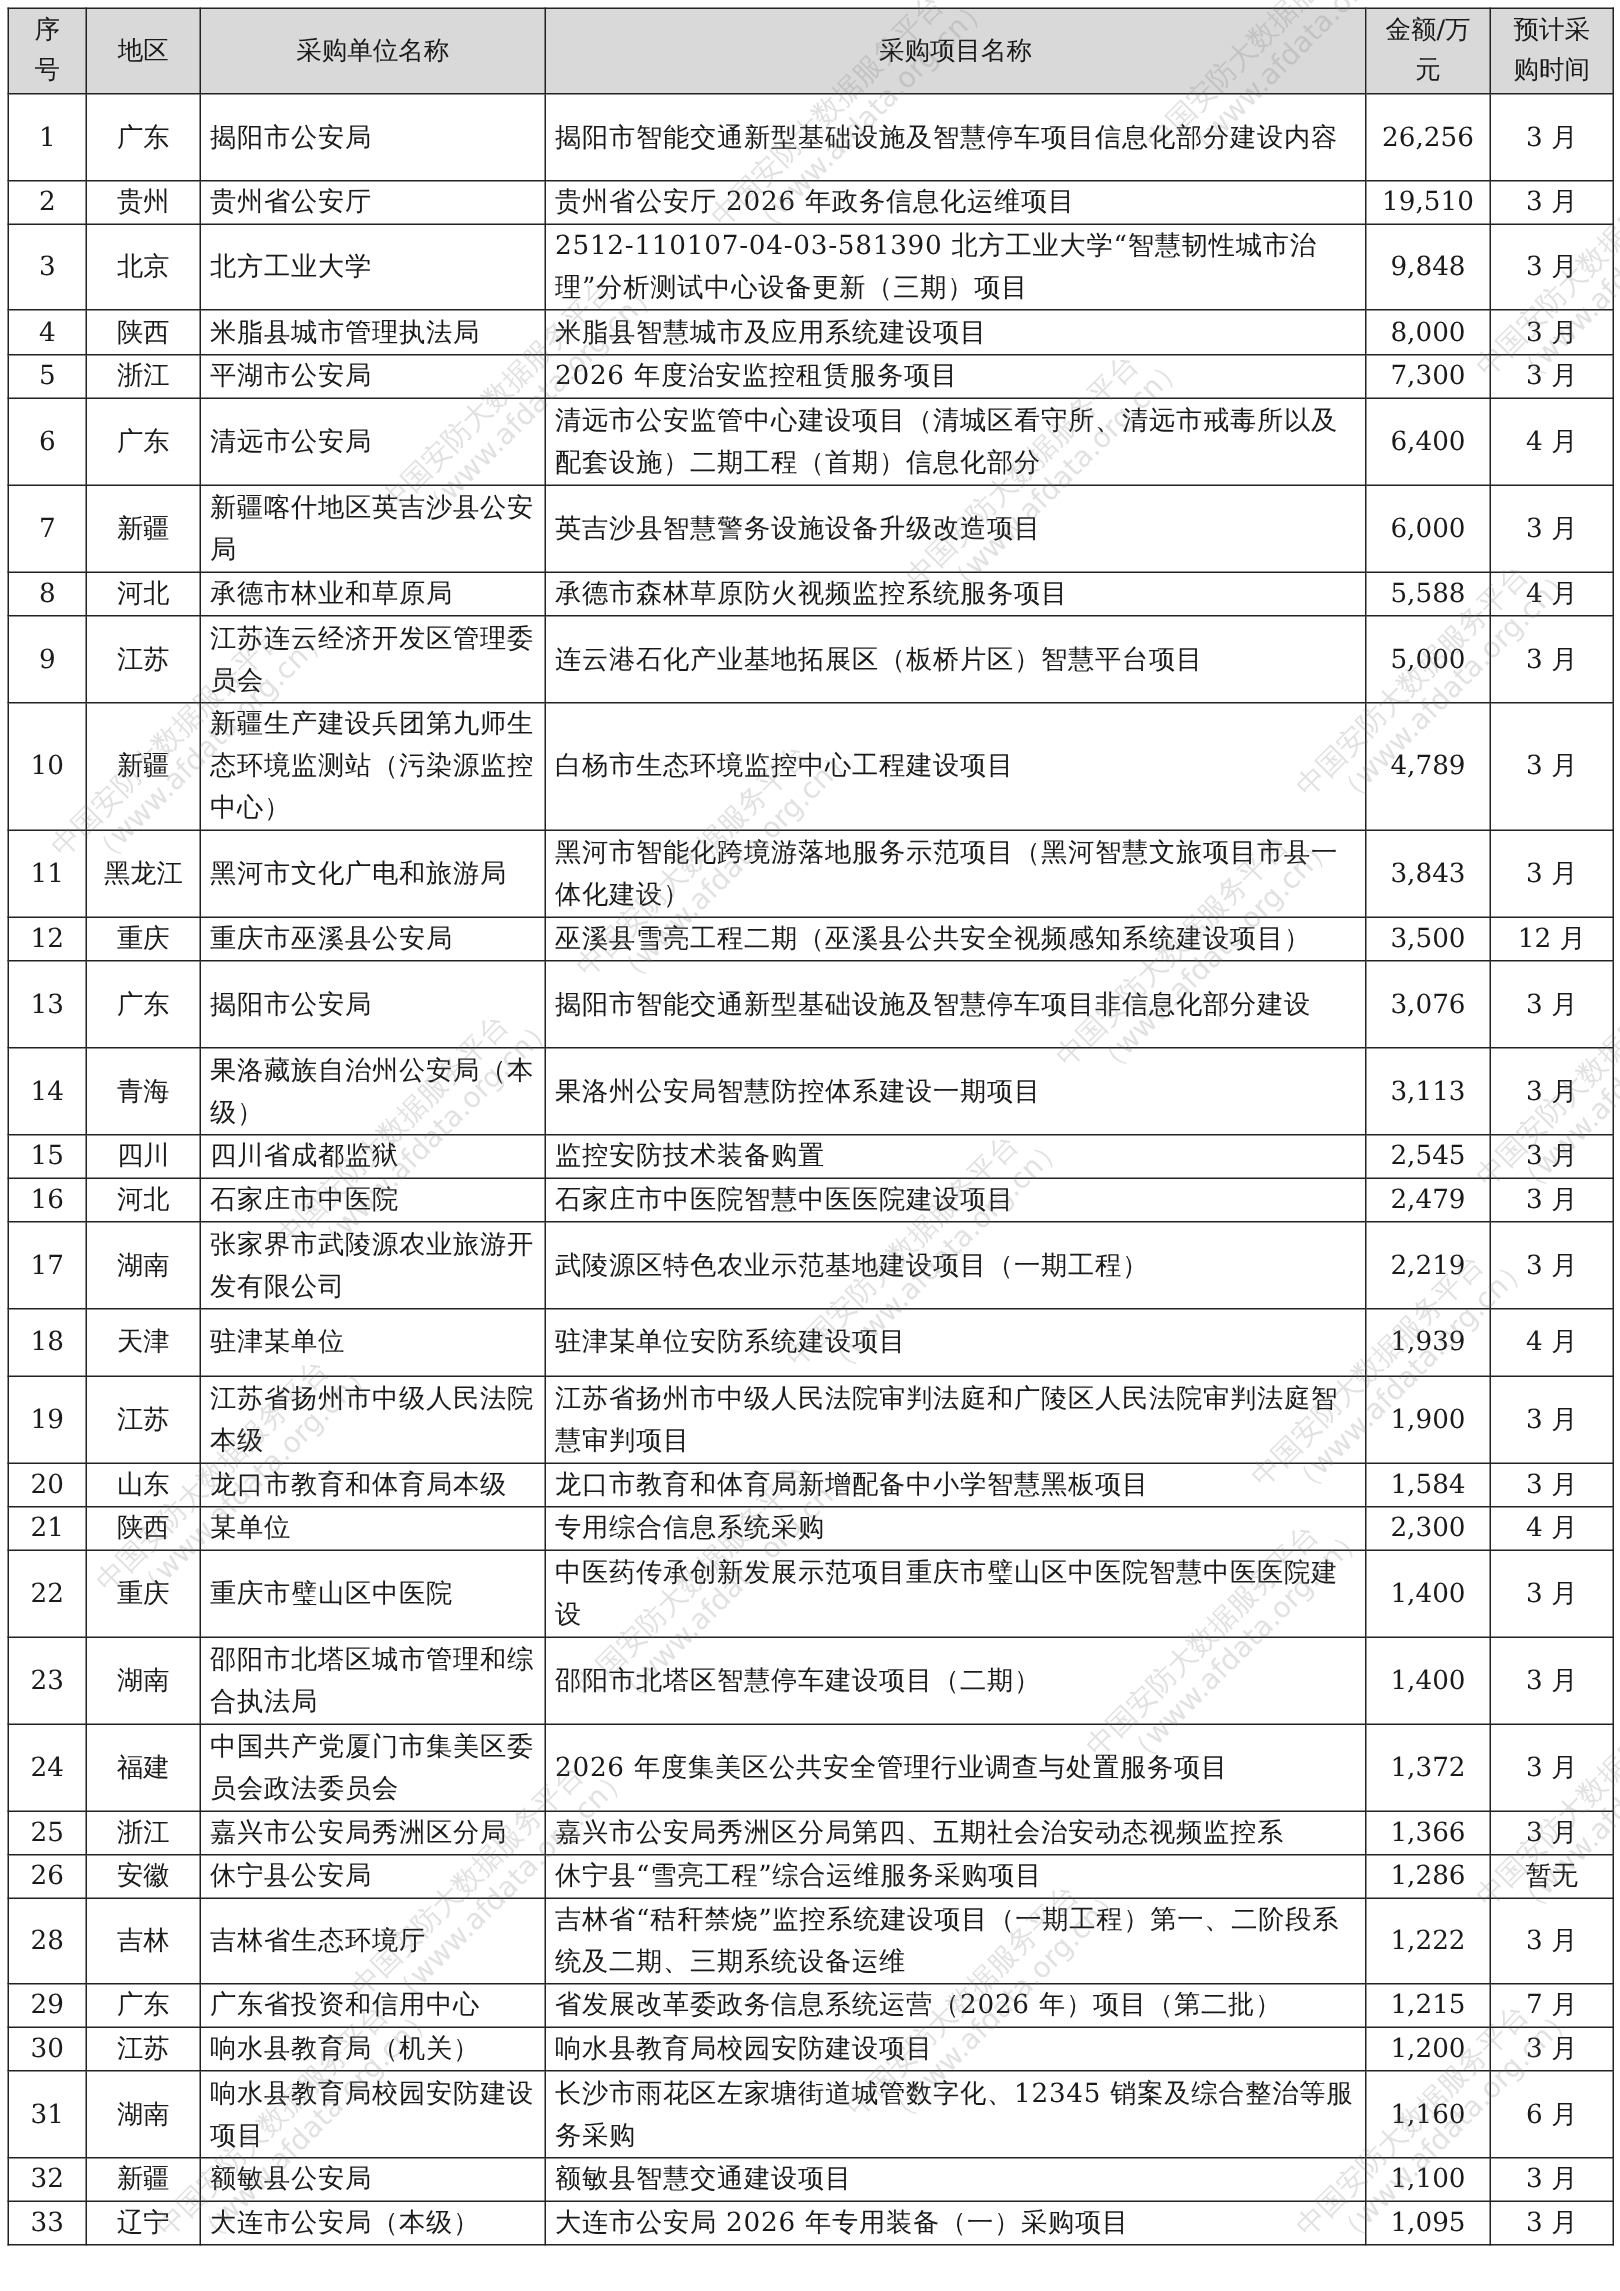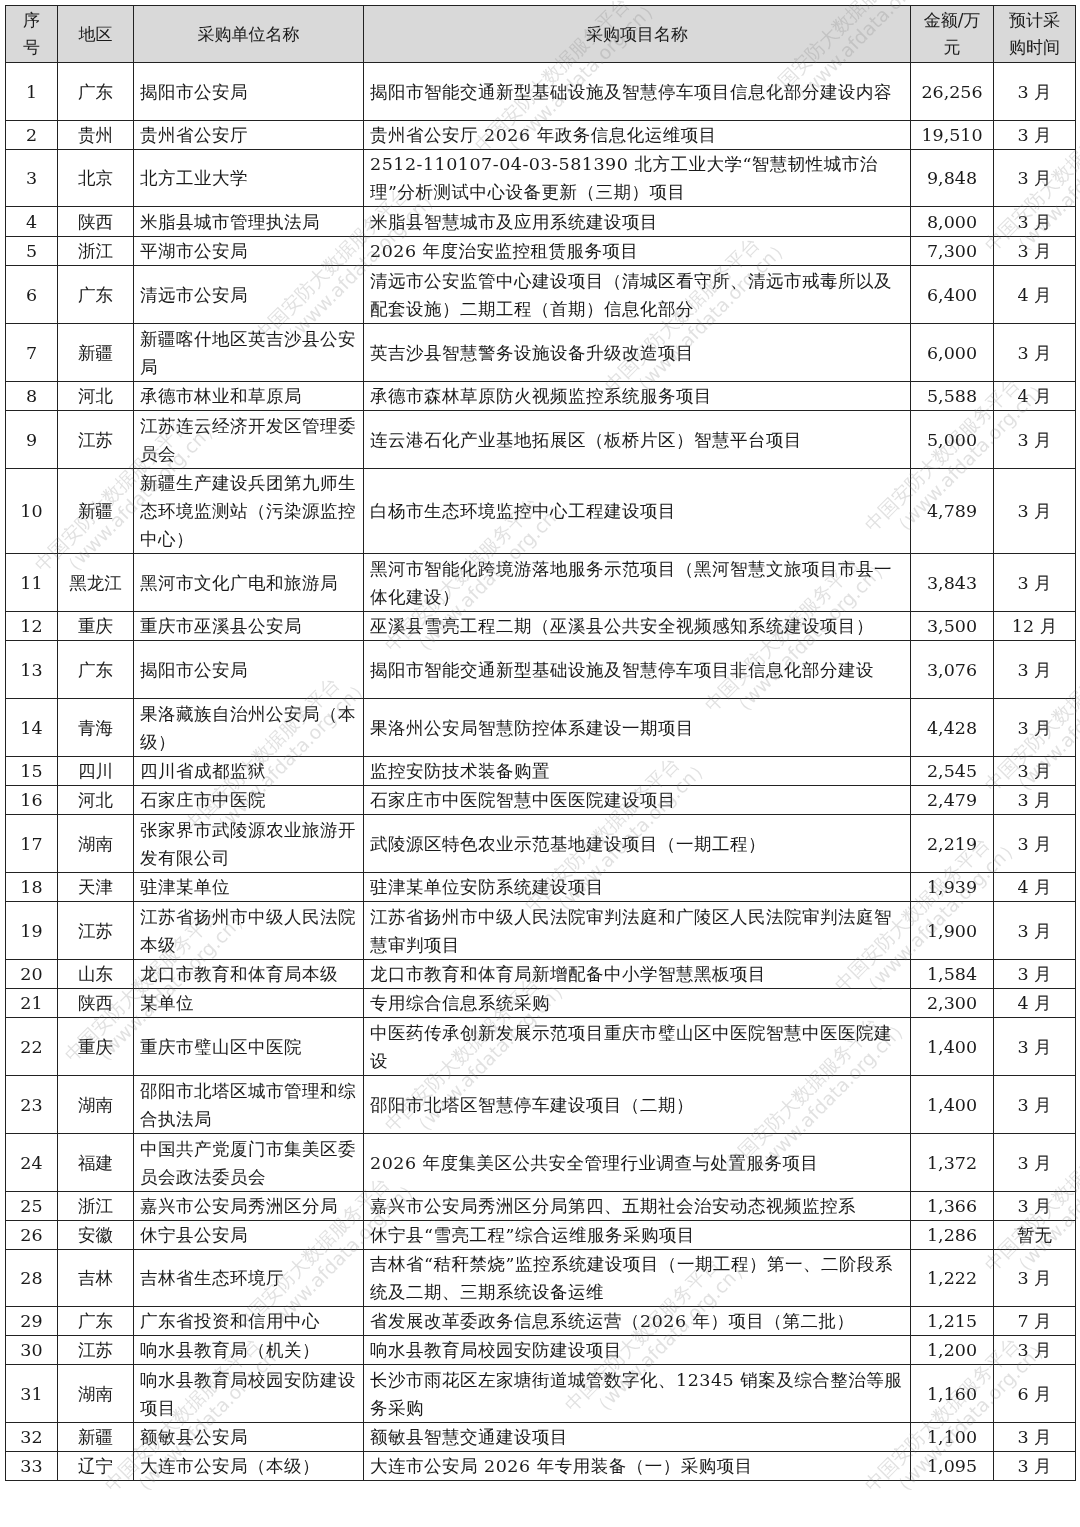--- a/index.html
+++ b/index.html
@@ -190,21 +190,21 @@
         <td class="c-unit">揭阳市公安局</td>
         <td class="c-project">揭阳市智能交通新型基础设施及智慧停车项目非信息化部分建设</td>
         <td class="c-amount">3,076</td>
         <td class="c-time">3 月</td>
       </tr>
       <tr style="height: 58px;">
         <td class="c-no">14</td>
         <td class="c-region" style="word-break: break-all;">青海</td>
         <td class="c-unit">果洛藏族自治州公安局（本级）</td>
         <td class="c-project">果洛州公安局智慧防控体系建设一期项目</td>
-        <td class="c-amount">4,428</td>
+        <td class="c-amount">3,113</td>
         <td class="c-time">3 月</td>
       </tr>
       <tr style="height: 29px;">
         <td class="c-no">15</td>
         <td class="c-region" style="word-break: break-all;">四川</td>
         <td class="c-unit">四川省成都监狱</td>
         <td class="c-project">监控安防技术装备购置</td>
         <td class="c-amount">2,545</td>
         <td class="c-time">3 月</td>
       </tr>
@@ -217,21 +217,21 @@
         <td class="c-time">3 月</td>
       </tr>
       <tr style="height: 58px;">
         <td class="c-no">17</td>
         <td class="c-region" style="word-break: break-all;">湖南</td>
         <td class="c-unit">张家界市武陵源农业旅游开发有限公司</td>
         <td class="c-project">武陵源区特色农业示范基地建设项目（一期工程）</td>
         <td class="c-amount">2,219</td>
         <td class="c-time">3 月</td>
       </tr>
-      <tr style="height: 29px;">
+      <tr style="height: 45px;">
         <td class="c-no">18</td>
         <td class="c-region" style="word-break: break-all; margin-top: 28px;">天津</td>
         <td class="c-unit">驻津某单位</td>
         <td class="c-project">驻津某单位安防系统建设项目</td>
         <td class="c-amount">1,939</td>
         <td class="c-time">4 月</td>
       </tr>
       <tr style="height: 58px;">
         <td class="c-no">19</td>
         <td class="c-region" style="word-break: break-all;">江苏</td>

